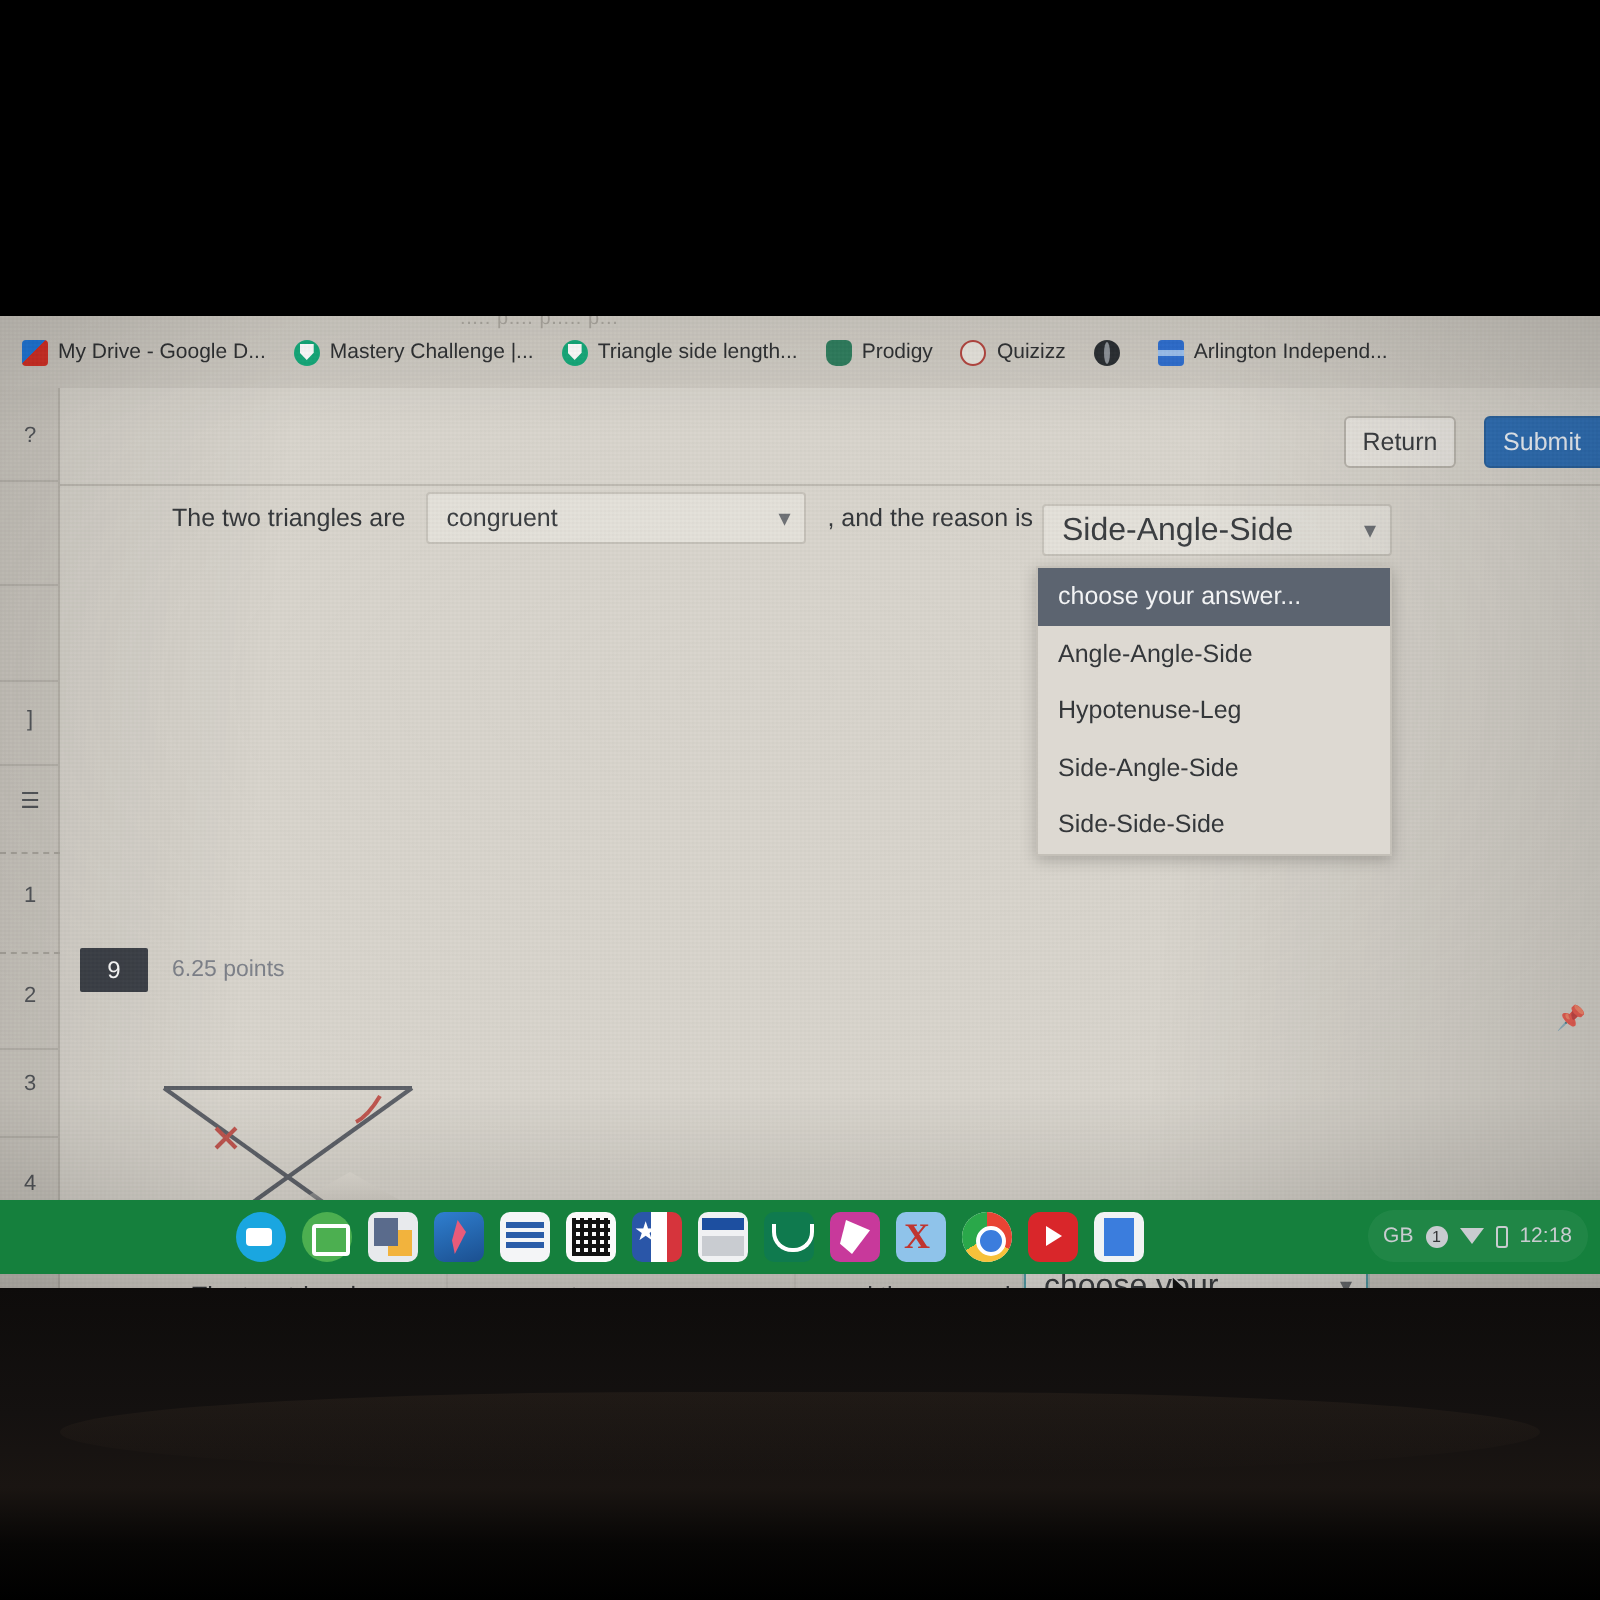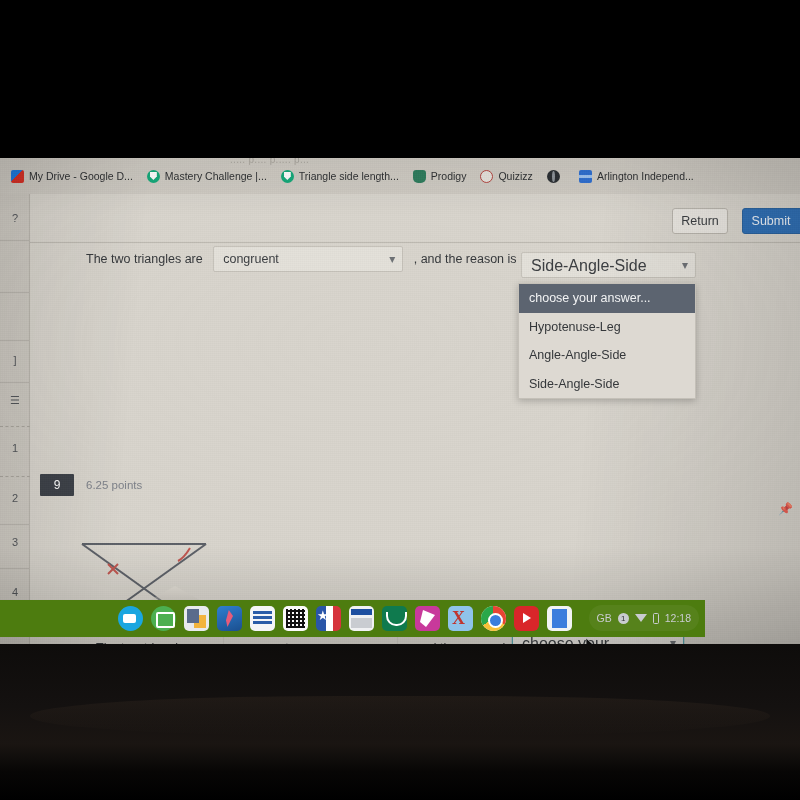--- a/index.html
+++ b/index.html
@@ -133,22 +133,22 @@
   .pts { position:absolute; font-size:11.5px; color:#7e828a; }
 
   
   .figure { position:absolute; left:78px; top:342px; width:134px; height:105px; }
 
   
   .pin { position:absolute; font-size:12px; color:#8e8a82; opacity:.8; }
 
   
   .shelf {
-    position:absolute; left:0; top:600px; width:705px; height:37px;
-    background:#4d7c0f;
+    position:absolute; left:0; top:600px; width:800px; height:37px;
+    background:#15803d;
     display:flex; align-items:center;
   }
   .shelf-apps { display:flex; align-items:center; gap:8px; margin-left:118px; }
   .app { width:25px; height:25px; border-radius:5px; flex:none; position:relative; }
   .a-meet { background:#1aa6e0; border-radius:50%; }
   .a-meet::after{content:"";position:absolute;left:5px;top:8px;width:13px;height:9px;background:#fff;border-radius:2px;}
   .a-class{ background:#4caf50; border-radius:50%; }
   .a-class::after{content:"";position:absolute;left:5px;top:6px;width:15px;height:12px;border:2px solid #fff;border-radius:2px;}
   .a-slides{ background:#e8eaed; }
   .a-slides::after{content:"";position:absolute;left:3px;top:3px;width:12px;height:14px;background:#5a6b8c;}
@@ -291,23 +291,24 @@
         <span class="qlabel">, and the reason is</span>
       </div>
 
       <span class="sel" style="position:absolute; left:521px; top:58px; width:175px;">
         <span>Side-Angle-Side</span>
         <span class="chev">▾</span>
       </span>
 
       <div class="dd" style="left:518px; top:89px; width:178px;">
         <div class="dd-item sel-hi">choose your answer...</div>
+        <div class="dd-item">Angle-Angle-Side</div>
         <div class="dd-item">Hypotenuse-Leg</div>
-        <div class="dd-item">Angle-Angle-Side</div>
         <div class="dd-item">Side-Angle-Side</div>
+        <div class="dd-item">Side-Side-Side</div>
       </div>
 
       <div class="badge" style="left:40px; top:280px;">9</div>
       <div class="pts" style="left:86px; top:285px;">6.25 points</div>
 
       <div class="figure">
         <svg width="134" height="105" viewBox="0 0 134 105">
           <line x1="4" y1="8" x2="128" y2="8" stroke="#5d6168" stroke-width="2.1"></line>
           <line x1="4" y1="97" x2="128" y2="97" stroke="#5d6168" stroke-width="2.1"></line>
           <line x1="4" y1="8" x2="128" y2="97" stroke="#5d6168" stroke-width="2.1"></line>

